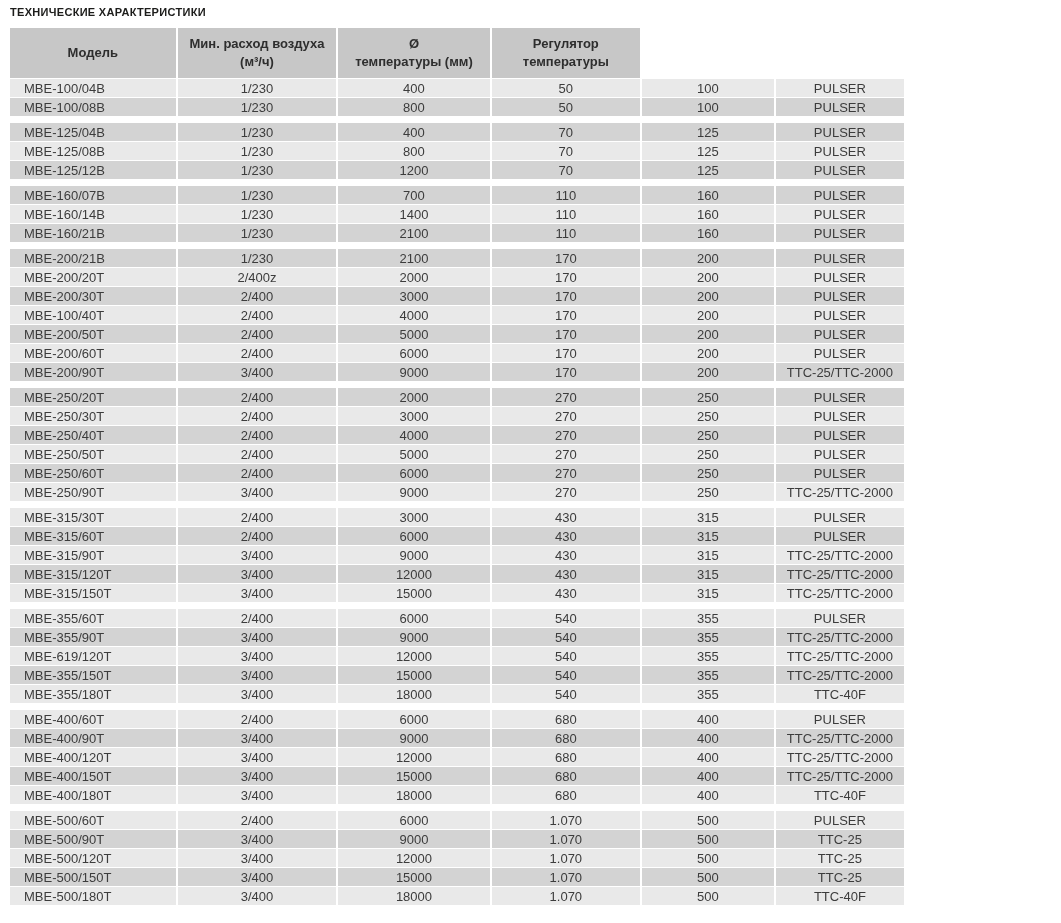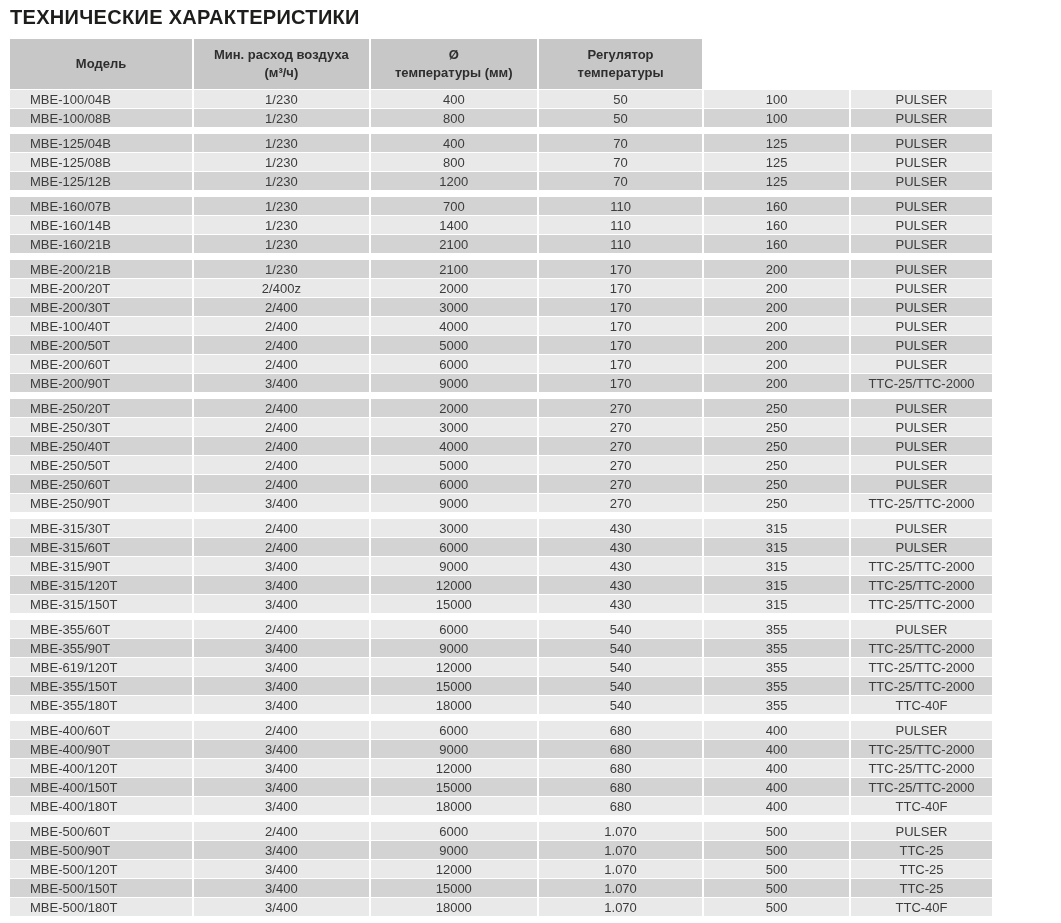--- a/index.html
+++ b/index.html
@@ -5,27 +5,27 @@
   * { margin: 0; padding: 0; box-sizing: border-box; }
   html, body { background: #ffffff; }
   body {
     width: 1061px;
     height: 923px;
     font-family: "Liberation Sans", sans-serif;
     overflow: hidden;
   }
   .page { padding: 6px 10px 0 10px; }
   .page-title {
-    font-size: 20px;
+    font-size: 11px;
     font-weight: bold;
     color: #1d1d1b;
     letter-spacing: 0.3px;
     margin-bottom: 10px;
   }
-  .spec-table { width: 982px; }
+  .spec-table { width: 894px; }
   .thead, .tr {
     display: grid;
     grid-template-columns: 195fr 187fr 178fr 175fr 155fr 151fr;
     column-gap: 2px;
   }
   .thead { margin-bottom: 1px; }
   .th {
     background: #c7c7c7;
     height: 50px;
     display: flex;
@@ -46,21 +46,21 @@
     font-size: 13px;
     color: #3c3c3c;
     display: flex;
     align-items: center;
     justify-content: center;
     white-space: nowrap;
     overflow: hidden;
   }
   .tr.light .td { background: #e9e9e9; }
   .tr.dark  .td { background: #d3d3d3; }
-  .td.col-model { justify-content: flex-start; padding-left: 20px; }
+  .td.col-model { justify-content: flex-start; padding-left: 14px; }
 </style>
 </head>
 <body>
 
 <div class="page">
   <div class="page-title">ТЕХНИЧЕСКИЕ ХАРАКТЕРИСТИКИ</div>
   <div class="spec-table">
     <div class="thead">
         <div class="th">
           <div class="th-line">Модель</div>

